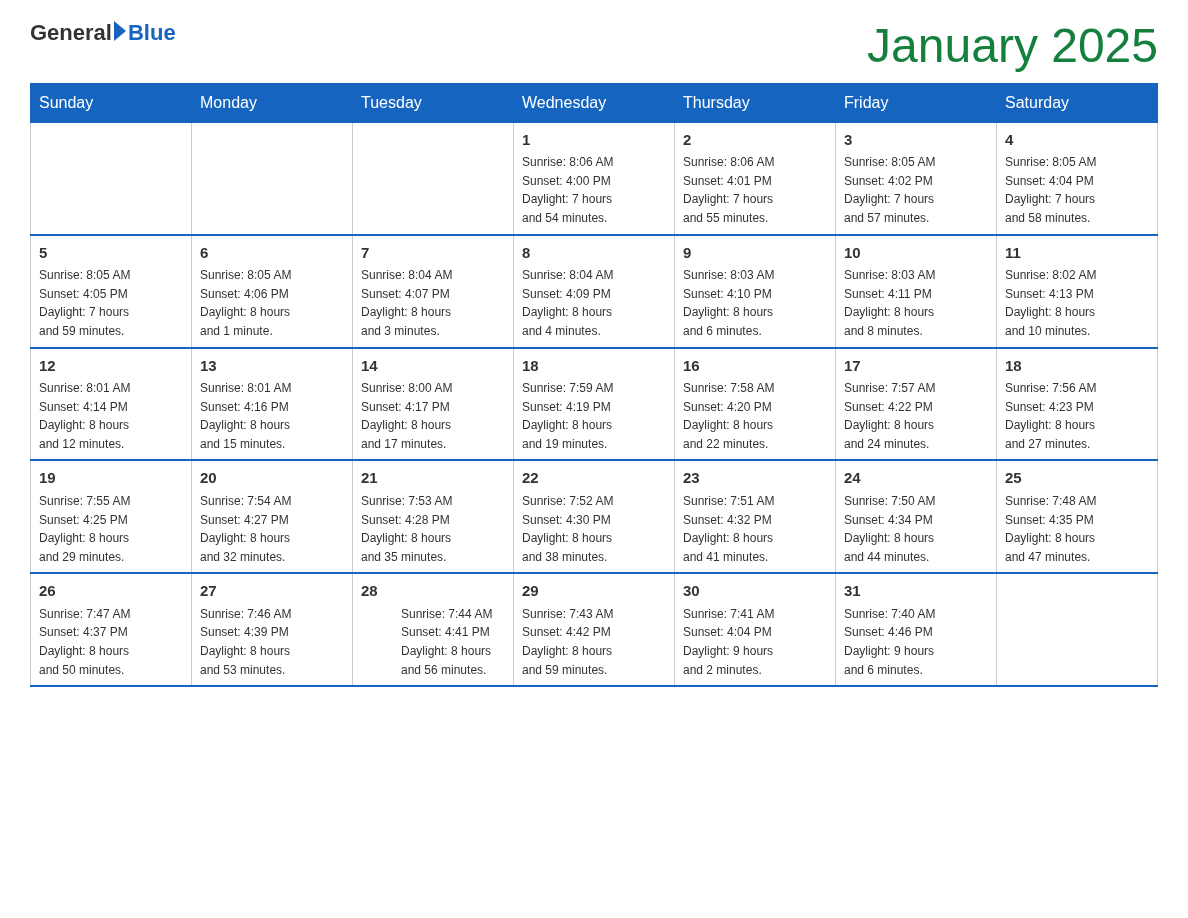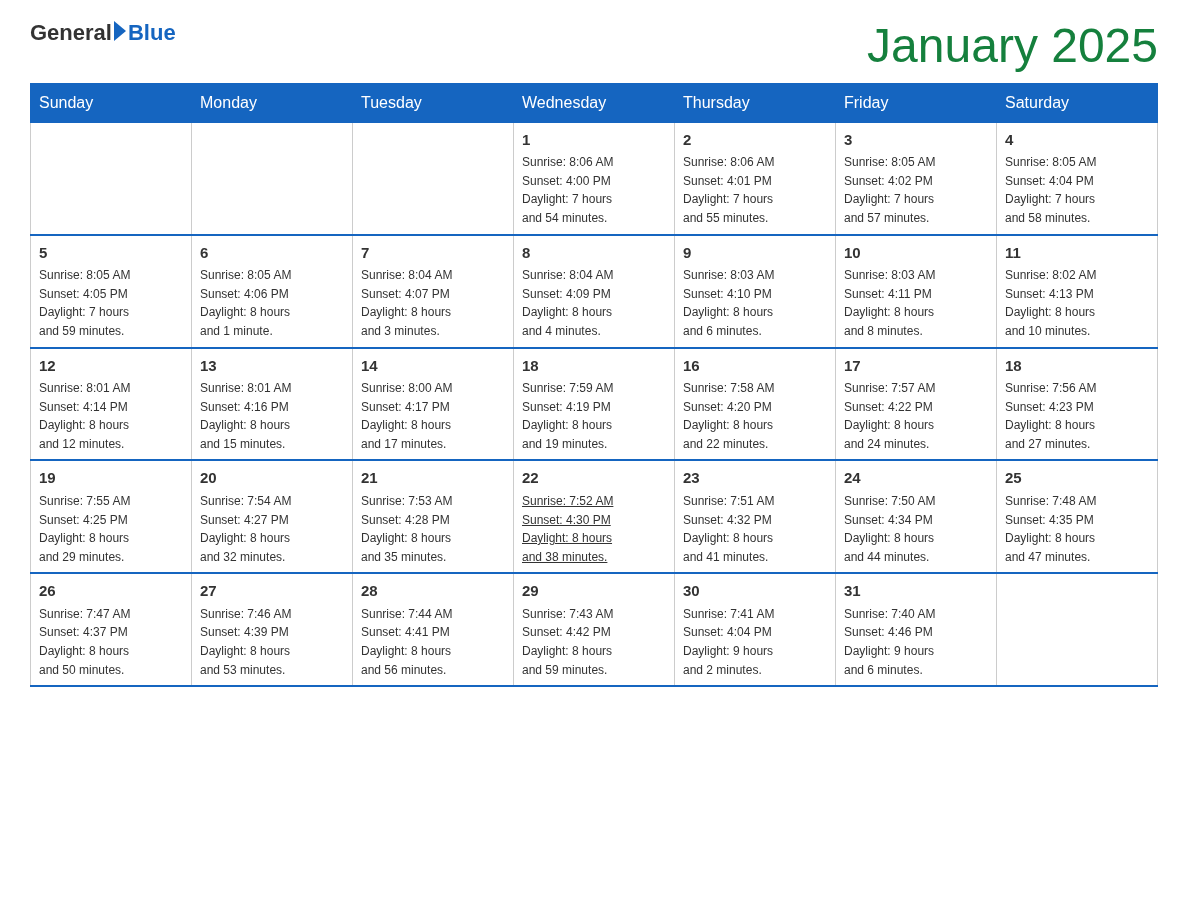--- a/index.html
+++ b/index.html
@@ -284,21 +284,21 @@
         </td>
         <td>
           <span class="day-number">21</span>
           <div class="day-info" style="white-space: pre-line;">Sunrise: 7:53 AM
 Sunset: 4:28 PM
 Daylight: 8 hours
 and 35 minutes.</div>
         </td>
         <td>
           <span class="day-number">22</span>
-          <div class="day-info" style="white-space: pre-line; text-decoration: underline;">Sunrise: 7:52 AM
+          <div class="day-info" style="white-space: pre-line;">Sunrise: 7:52 AM
 Sunset: 4:30 PM
 Daylight: 8 hours
 and 38 minutes.</div>
         </td>
         <td>
           <span class="day-number">23</span>
           <div class="day-info" style="white-space: pre-line;">Sunrise: 7:51 AM
 Sunset: 4:32 PM
 Daylight: 8 hours
 and 41 minutes.</div>
@@ -328,21 +328,21 @@
         </td>
         <td>
           <span class="day-number">27</span>
           <div class="day-info" style="white-space: pre-line;">Sunrise: 7:46 AM
 Sunset: 4:39 PM
 Daylight: 8 hours
 and 53 minutes.</div>
         </td>
         <td>
           <span class="day-number">28</span>
-          <div class="day-info" style="white-space: pre-line;">Sunrise: 7:44 AM
+          <div class="day-info" style="white-space: pre-line; margin-left: 40px;">Sunrise: 7:44 AM
 Sunset: 4:41 PM
 Daylight: 8 hours
 and 56 minutes.</div>
         </td>
         <td>
           <span class="day-number">29</span>
           <div class="day-info" style="white-space: pre-line;">Sunrise: 7:43 AM
 Sunset: 4:42 PM
 Daylight: 8 hours
 and 59 minutes.</div>

